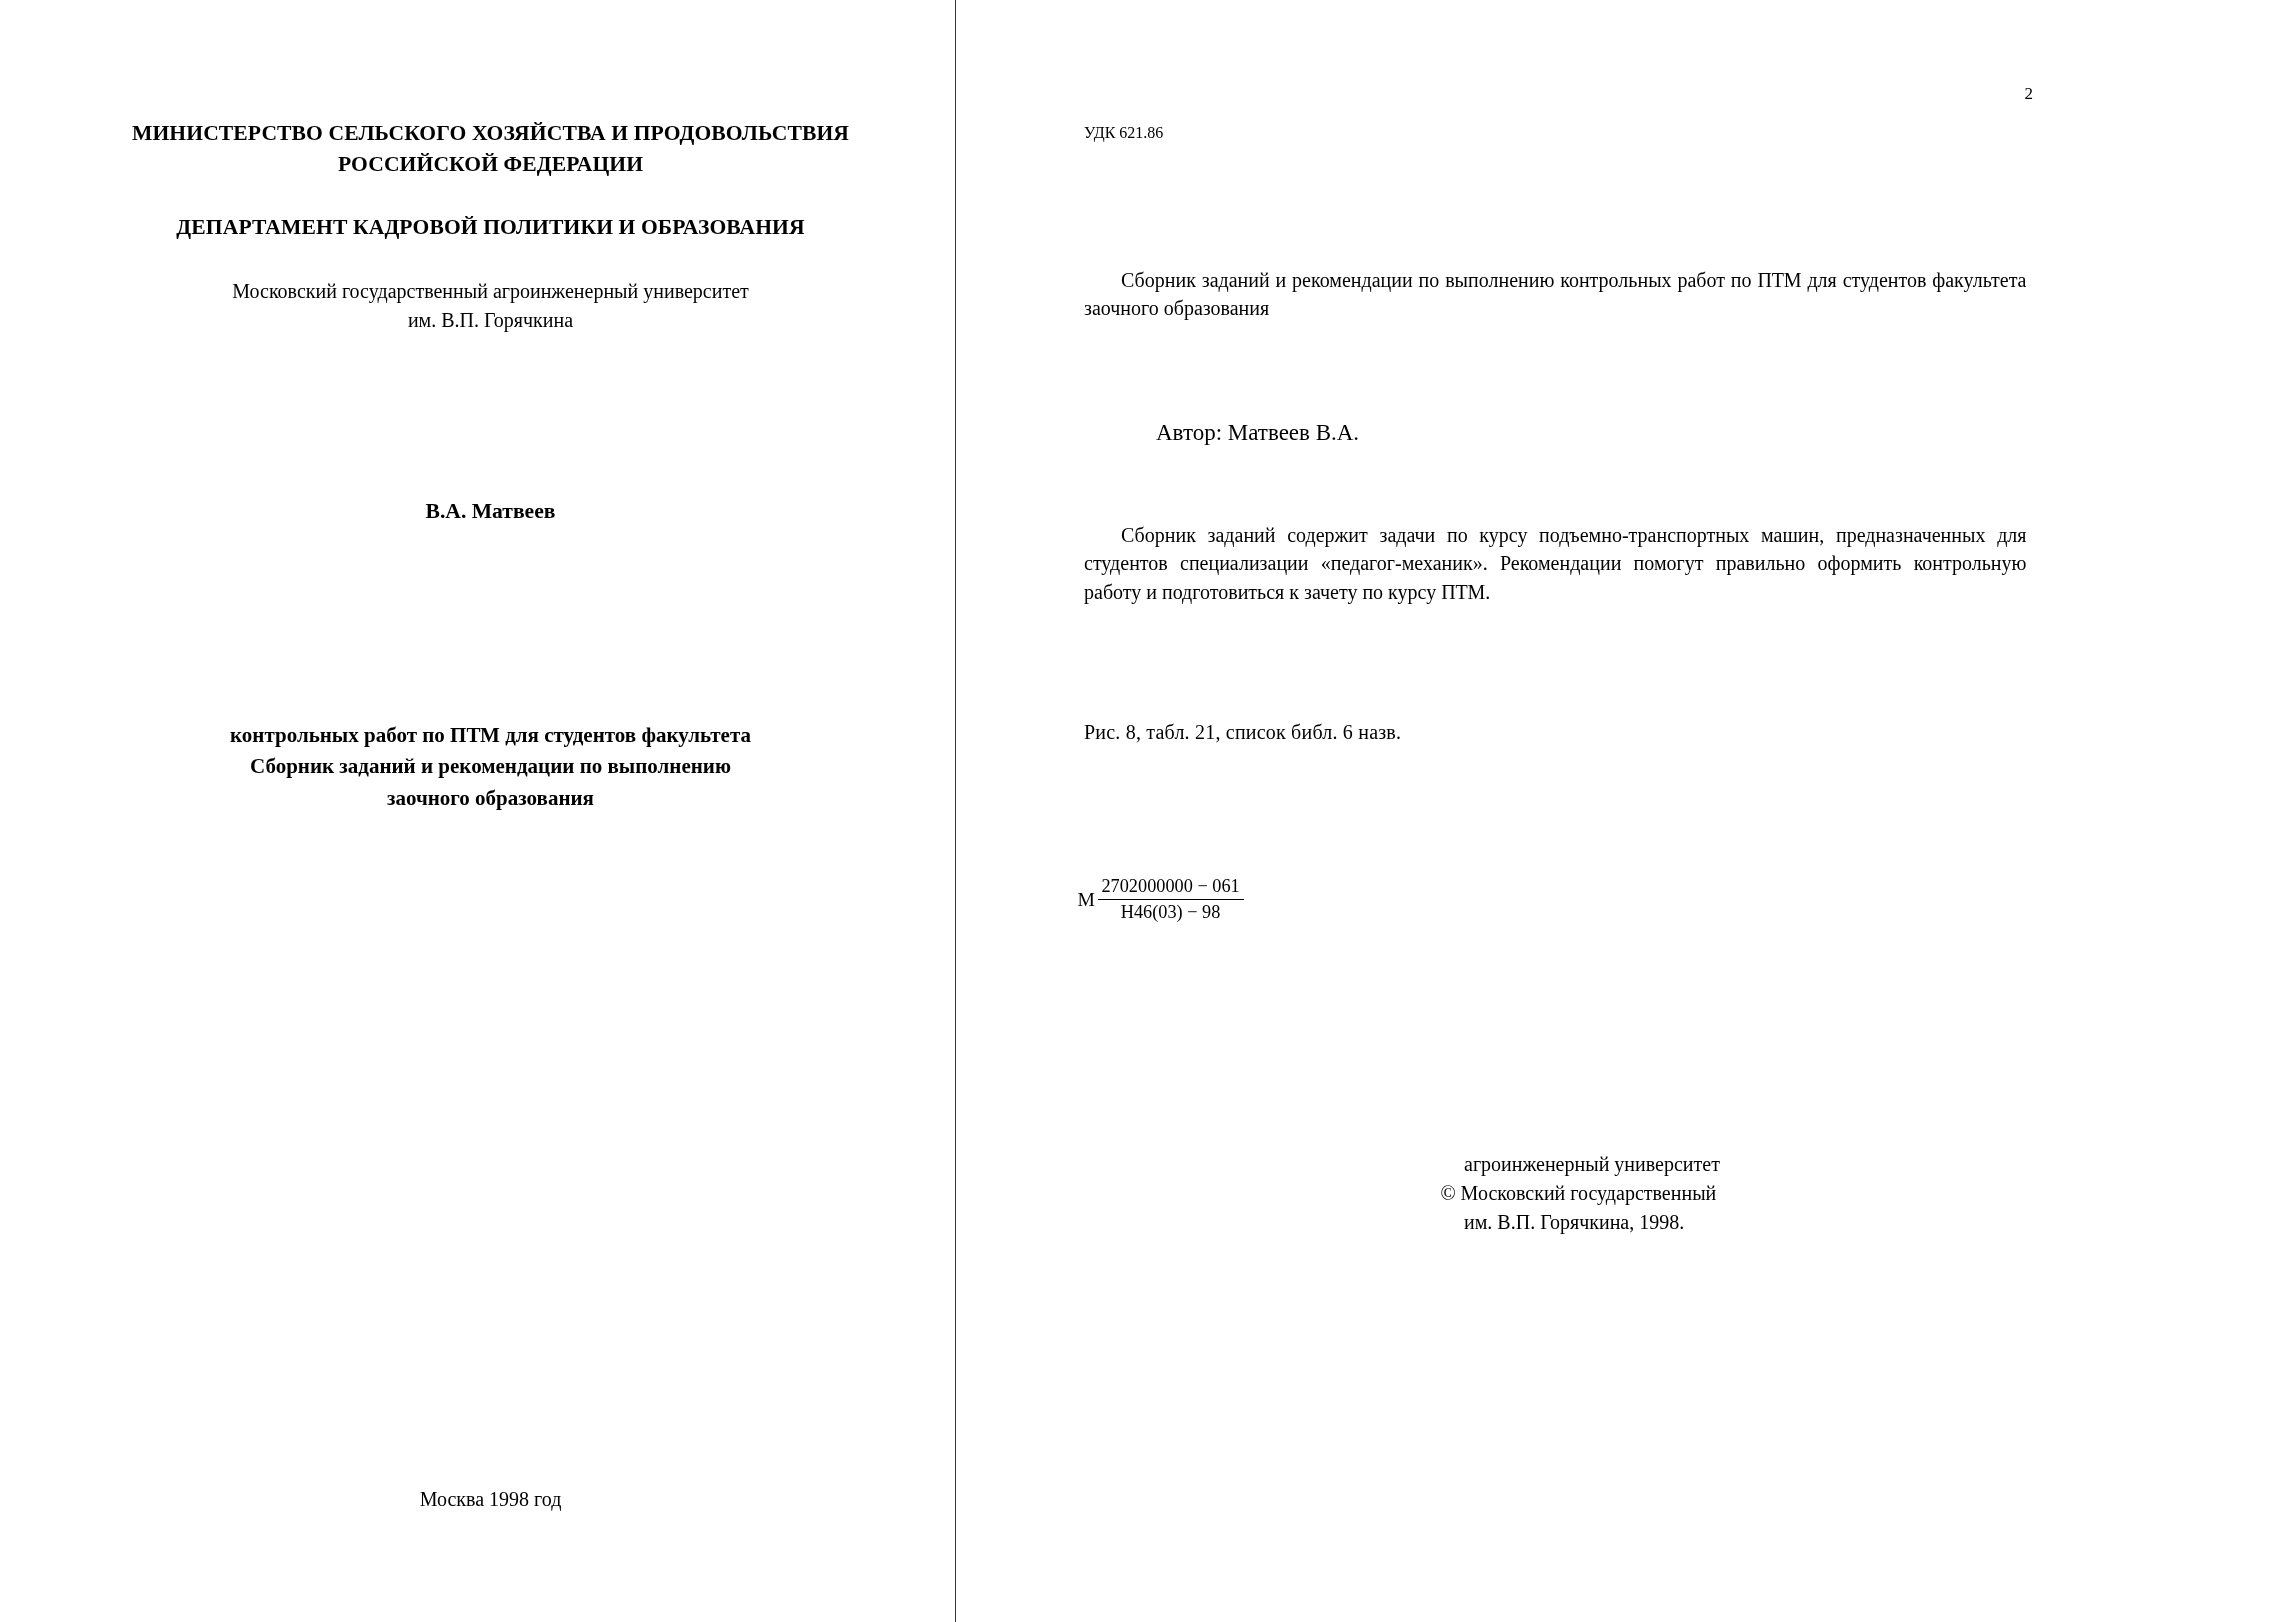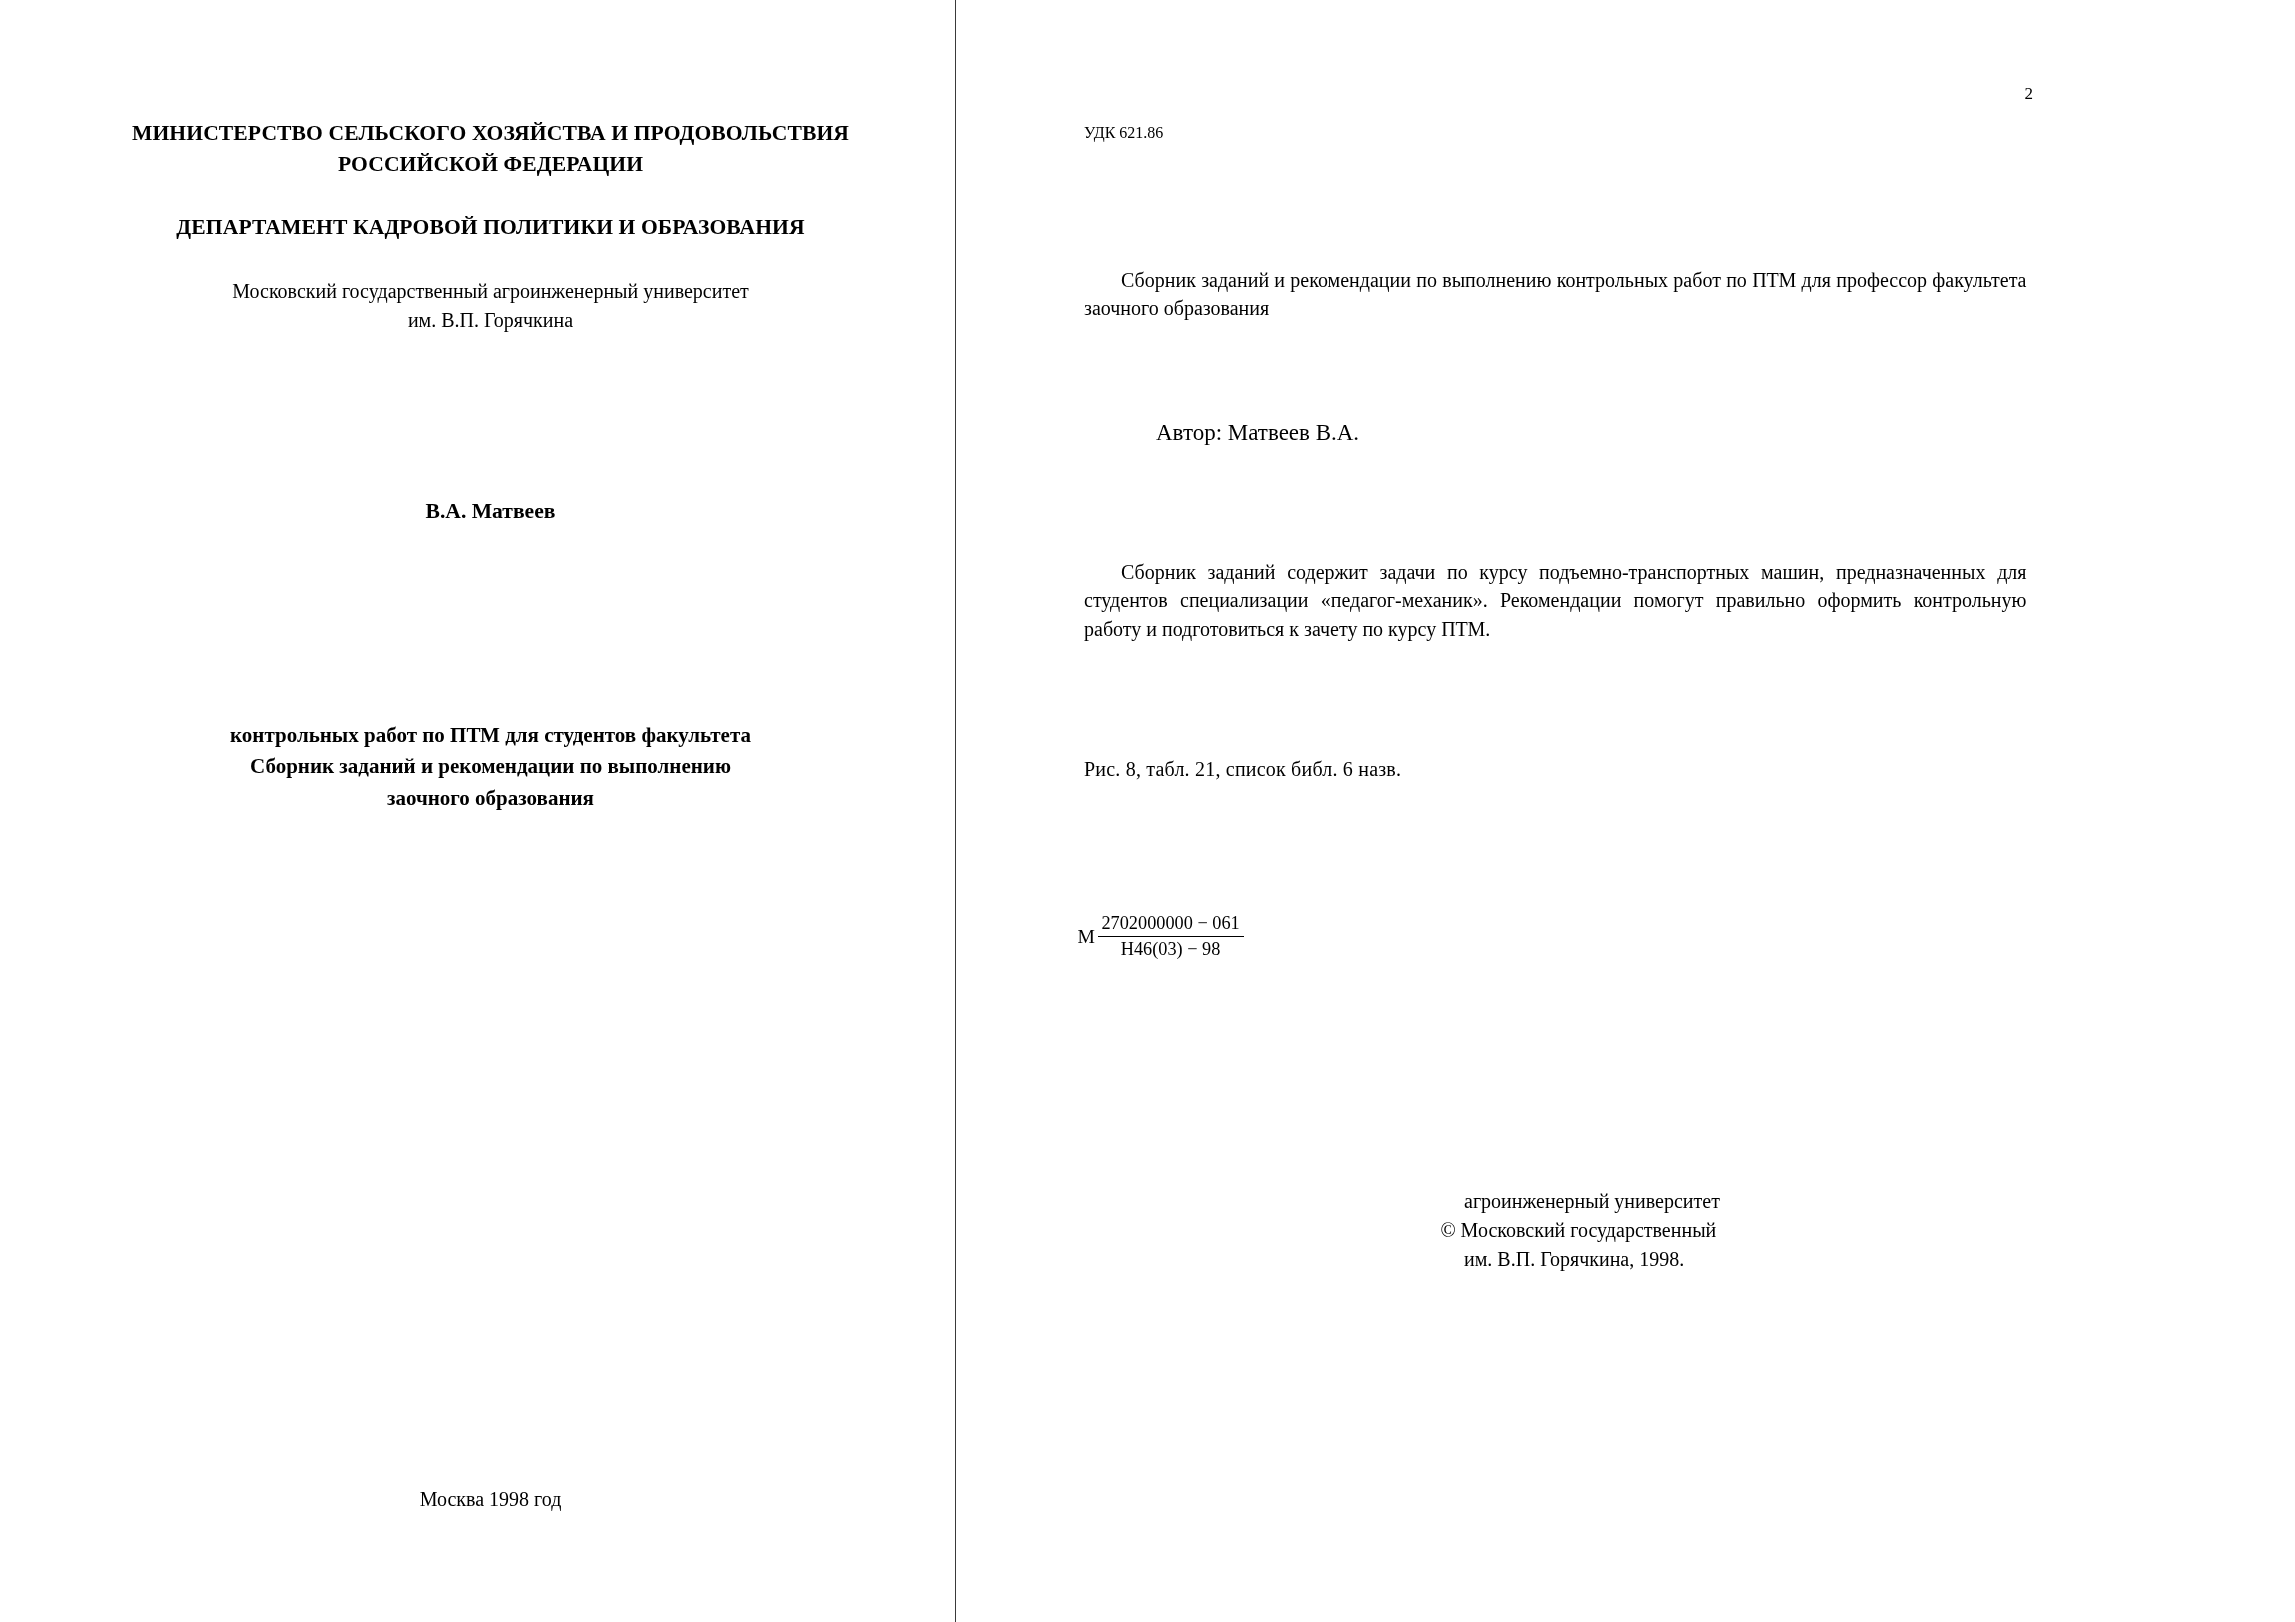--- a/index.html
+++ b/index.html
@@ -104,21 +104,21 @@
   .r-authorline {
     font-size: 23px;
     margin-top: 97px;
     margin-left: 72px;
   }
   .r-abstract {
     font-size: 20px;
     line-height: 1.42;
     text-align: justify;
     text-indent: 37px;
-    margin-top: 112px;
+    margin-top: 75px;
     padding-right: 6.5px;
   }
   .r-counts {
     font-size: 20px;
     margin-top: 115px;
     letter-spacing: 0.2px;
   }
   .r-reviewer {
     font-size: 20px;
     margin-top: 115px;
@@ -200,21 +200,21 @@
     </div>
   </div>
 
   <div class="page page-right">
     <div class="page-number">2</div>
 
     <div class="page-inner-right">
 
       <div class="r-udk">УДК 621.86</div>
 
-      <div class="r-annot">Сборник заданий и рекомендации по выполнению контрольных работ по ПТМ для профессор факультета заочного образования</div>
+      <div class="r-annot">Сборник заданий и рекомендации по выполнению контрольных работ по ПТМ для студентов факультета заочного образования</div>
 
       <div class="r-authorline">Автор: Матвеев В.А.</div>
 
       <div class="r-abstract">Сборник заданий содержит задачи по курсу подъемно-транспортных машин, предназначенных для студентов специализации «педагог-механик». Рекомендации помогут правильно оформить контрольную работу и подготовиться к зачету по курсу ПТМ.</div>
 
       <div class="r-counts">Рис. 8,   табл. 21,   список библ. 6 назв.</div>
 
 
       <div class="r-code">
         <span class="m">М</span>

